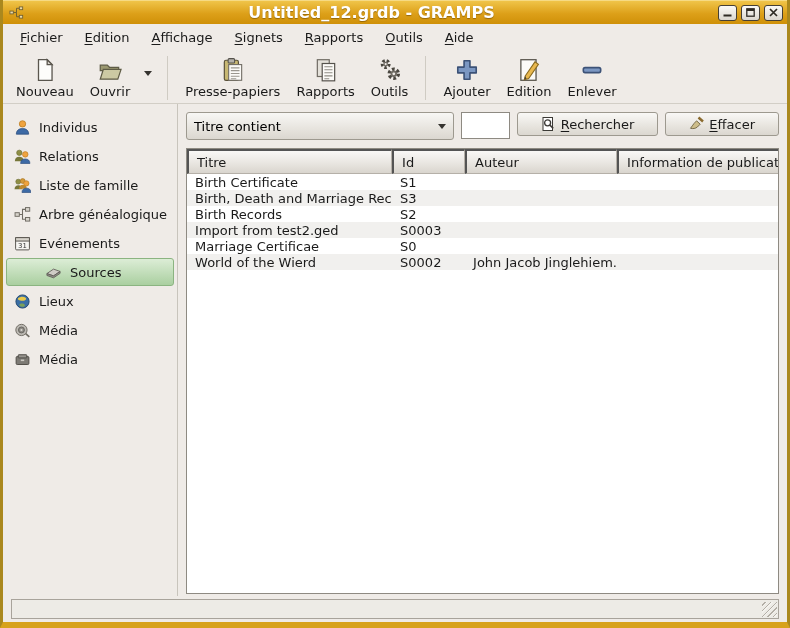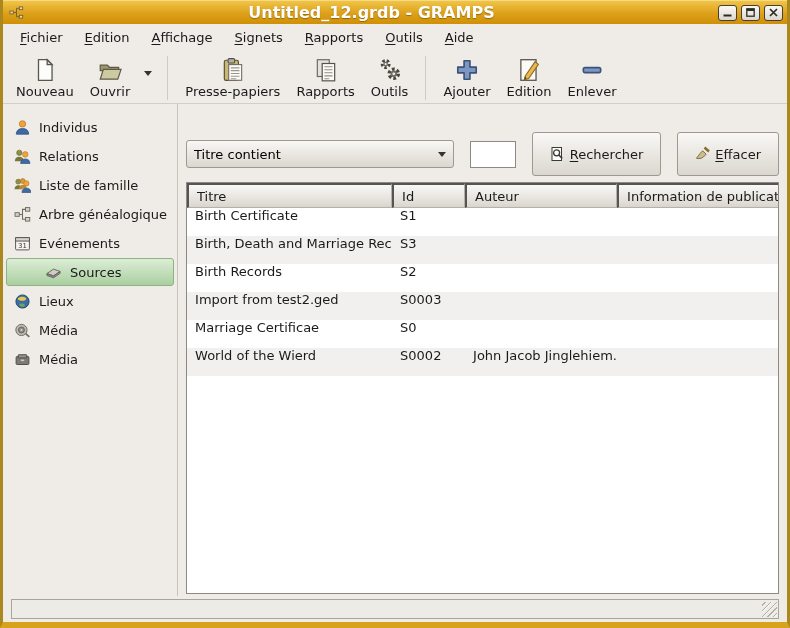--- a/index.html
+++ b/index.html
@@ -32,37 +32,37 @@
   .tool-sep{width:1px;align-self:stretch;margin:3px 8px;background:#cfcbc3;}
   
   .main{flex:1;display:flex;min-height:0;}
   .sidebar{flex:0 0 157px;border-right:1px solid #c8c4bc;padding:8px 3px 0 3px;}
   .side-item{display:flex;align-items:center;gap:8px;height:28px;padding:0 6px;margin:1px 0;
     border:1px solid transparent;border-radius:3px;white-space:nowrap;}
   .side-item.selected{background:linear-gradient(#dcedd6,#aacfa0);border:1px solid #8bb481;padding-left:37px;}
   .side-ico{width:18px;height:18px;flex:0 0 18px;display:flex;align-items:center;justify-content:center;}
   
   .content{flex:1;display:flex;flex-direction:column;padding:8px 8px 2px 8px;min-width:0;}
-  .filterbar{flex:0 0 30px;display:flex;align-items:center;gap:16px;margin-bottom:6px;margin-top:20px;}
+  .filterbar{flex:0 0 30px;display:flex;align-items:flex-start;gap:7px;margin-bottom:6px;}
   .combo{width:268px;height:28px;display:flex;align-items:center;justify-content:space-between;
     padding:0 7px;border:1px solid #9d998f;border-radius:3px;
     background:linear-gradient(#f8f7f5,#e7e4de 60%,#dbd7d0);font:inherit;}
   .search-input{flex:1;height:27px;border:1px solid #8e8a82;background:#ffffff;padding:0 5px;font:inherit;min-width:40px;}
-  .push-btn{height:44px;display:flex;align-items:center;gap:4px;padding:0 17px;font:inherit;color:#1a1a1a;
+  .push-btn{height:24px;display:flex;align-items:center;gap:4px;padding:0 23px;font:inherit;color:#1a1a1a;
     border:1px solid #9d998f;border-radius:3px;background:linear-gradient(#f9f8f6,#e7e4de 60%,#dbd7d0);white-space:nowrap;}
   .listframe{flex:1;border:1px solid #8e8a82;background:#ffffff;display:flex;flex-direction:column;overflow:hidden;}
   .thead{display:flex;flex:0 0 25px;}
   .th{display:flex;align-items:center;padding:0 8px;border-right:1px solid #b5b0a8;border-bottom:1px solid #b5b0a8;
     background:linear-gradient(#f9f8f6,#e9e6e1 55%,#d9d5ce);font:inherit;color:#1a1a1a;white-space:nowrap;overflow:hidden;}
   .col-titre{width:205px;flex:0 0 205px;}
   .col-id{width:73px;flex:0 0 73px;}
   .col-auteur{width:152px;flex:0 0 152px;}
   .col-info{flex:1;border-right:none;}
   .tbody{flex:1;background:#ffffff;}
-  .trow{display:flex;height:28px;align-items:flex-start;}
+  .trow{display:flex;height:16px;align-items:center;}
   .trow:nth-child(even){background:#f1f0ee;}
   .cell{padding:0 8px;white-space:nowrap;overflow:hidden;}
   
   .statuswrap{flex:0 0 26px;padding:3px 8px 3px 8px;}
   .statusbar{height:20px;border:1px solid #a8a39b;background:#edebe6;position:relative;}
   .grip{position:absolute;right:1px;bottom:1px;width:15px;height:15px;
     background:repeating-linear-gradient(135deg,transparent 0 2px,#b3aea6 2px 3px,#f4f2ee 3px 4px);}
 </style>
 </head>
 <body>

